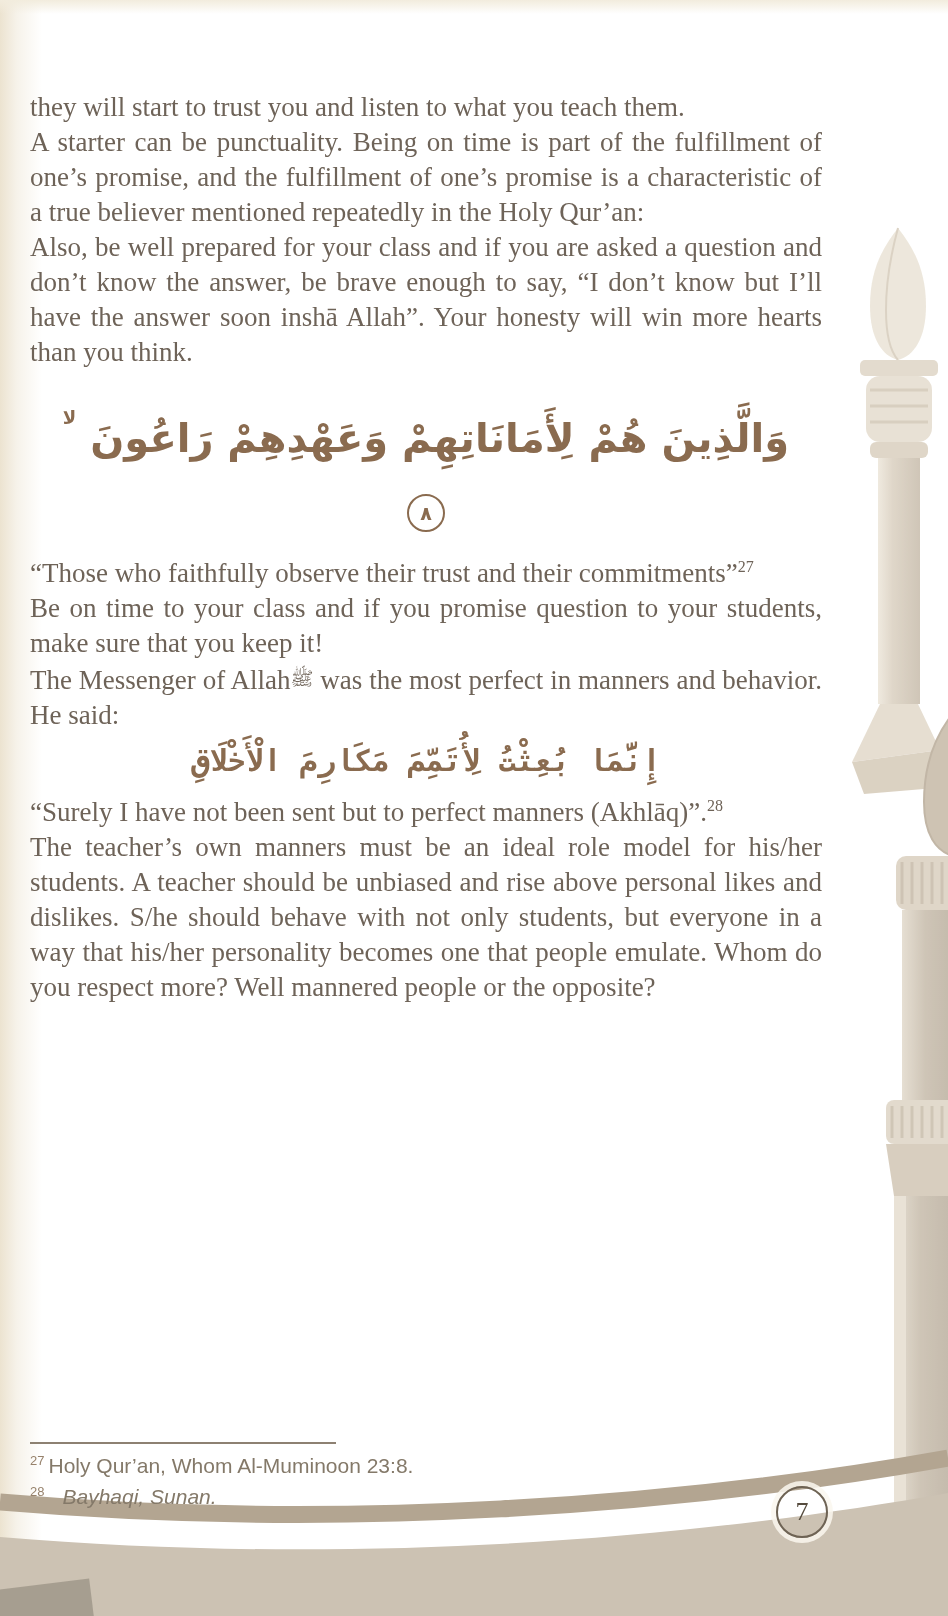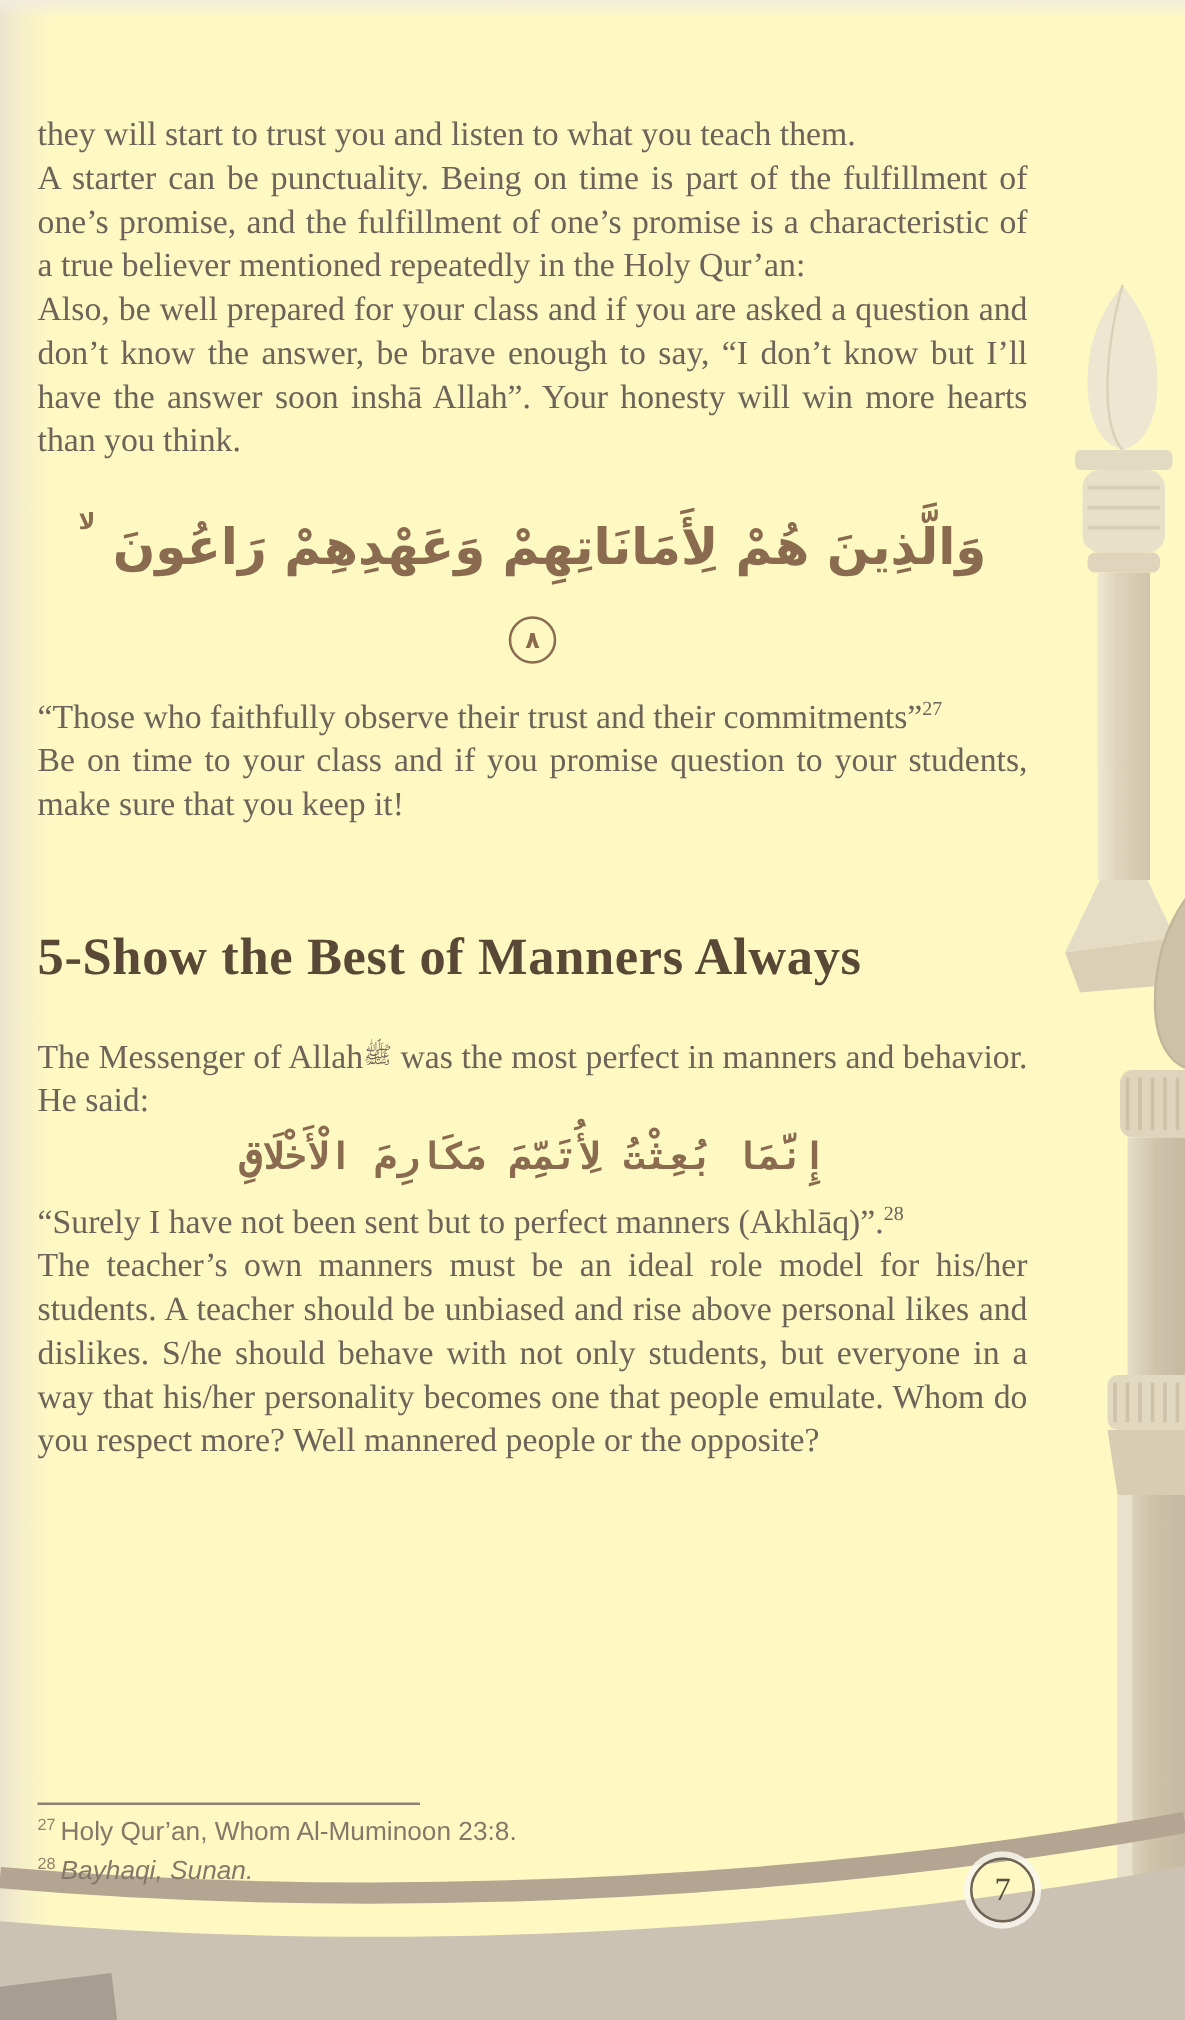--- a/index.html
+++ b/index.html
@@ -1,21 +1,21 @@
 <!DOCTYPE html>
 <html><head>
 <meta charset="utf-8">
 <style>
   * { margin:0; padding:0; box-sizing:border-box; }
   html,body { background:#e9e4d8; }
   .page {
     position:relative;
     width:948px; height:1616px;
     margin:0 auto;
-    background:#fef9c3;
+    background:#ffffff;
     overflow:hidden;
     font-family:"Liberation Serif","DejaVu Serif",serif;
   }
   .scan-edge-left {
     position:absolute; left:0; top:0; width:42px; height:100%;
     background:linear-gradient(to right,#ece3d0 0%,rgba(236,227,208,0.45) 40%,rgba(236,227,208,0) 100%);
     z-index:1;
   }
   .scan-edge-top {
     position:absolute; left:0; top:0; width:100%; height:14px;
@@ -62,21 +62,21 @@
     font-size:30px; line-height:52px; font-weight:bold;
     color:#8a6b4f; margin:4px 0 6px 0;
   }
   .footnotes {
     position:absolute; left:30px; top:1442px; width:560px; z-index:6;
     font-family:"Liberation Sans","DejaVu Sans",sans-serif;
     font-size:21px; line-height:31px; color:#847969;
   }
   .footnote-rule { width:306px; height:2px; background:#8d8172; margin-bottom:6px; }
   .footnotes sup.ref { font-size:13px; color:#97826c; margin-right:4px; }
-  .footnote-italic { font-style:italic; }
+  .footnote-italic { font-style:italic;margin-left:14px; }
   .page-number-circle {
     position:absolute; left:776px; top:1486px; width:52px; height:52px;
     border:2px solid #6e6354; border-radius:50%;
     display:flex; align-items:center; justify-content:center;
     font-size:26px; color:#554b3e; z-index:7;
     box-shadow:0 0 0 5px rgba(250,247,238,0.85);
   }
 </style>
 </head>
 <body>
@@ -148,21 +148,20 @@
       <span>وَالَّذِينَ هُمْ لِأَمَانَاتِهِمْ وَعَهْدِهِمْ رَاعُونَ</span>
       <span class="waqf-mark">لا</span>
       <span class="ayah-marker">
           <span>٨</span>
         </span>
     </div>
 
     <p><span>“Those who faithfully observe their trust and their commitments”</span><sup class="ref">27</sup></p>
     <p>Be on time to your class and if you promise question to your students, make sure that you keep it!</p>
 
-    <h1 class="section-heading">5-Show the Best of Manners Always</h1>
 
     <p><span>The Messenger of Allah</span><span class="pbuh">ﷺ</span><span> was the most perfect in manners and behavior. He said:</span></p>
 
     <div class="arabic-hadith">إِنَّمَا بُعِثْتُ لِأُتَمِّمَ مَكَارِمَ الْأَخْلَاقِ</div>
 
     <p><span>“Surely I have not been sent but to perfect manners (Akhlāq)”.</span><sup class="ref">28</sup></p>
     <p>The teacher’s own manners must be an ideal role model for his/her students. A teacher should be unbiased and rise above personal likes and dislikes. S/he should behave with not only students, but everyone in a way that his/her personality becomes one that people emulate. Whom do you respect more? Well mannered people or the opposite?</p>
   </div>
 
   <div class="footnotes">

